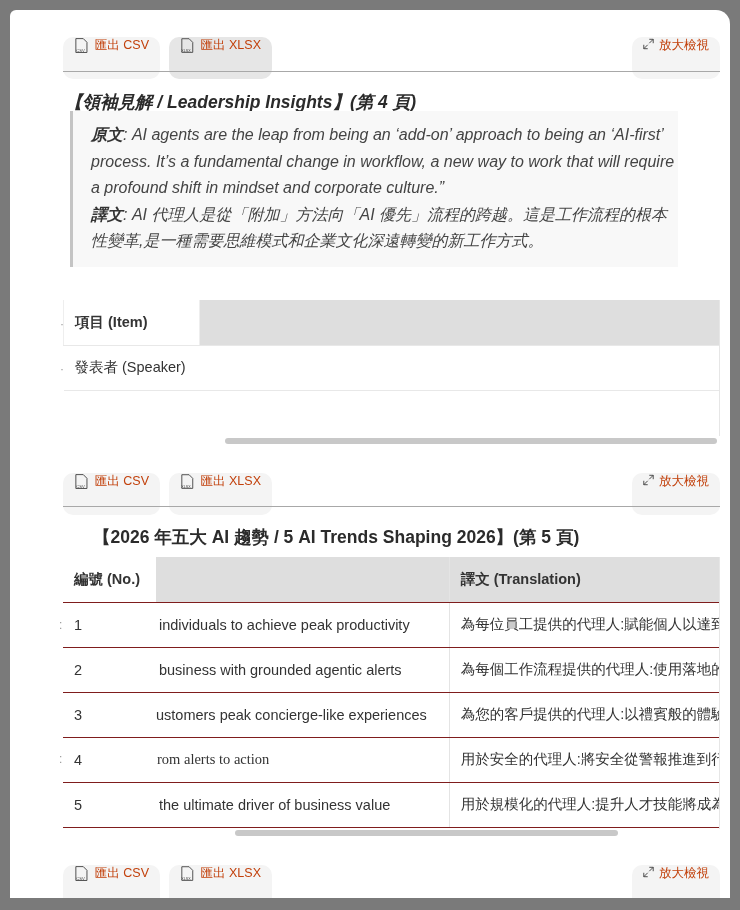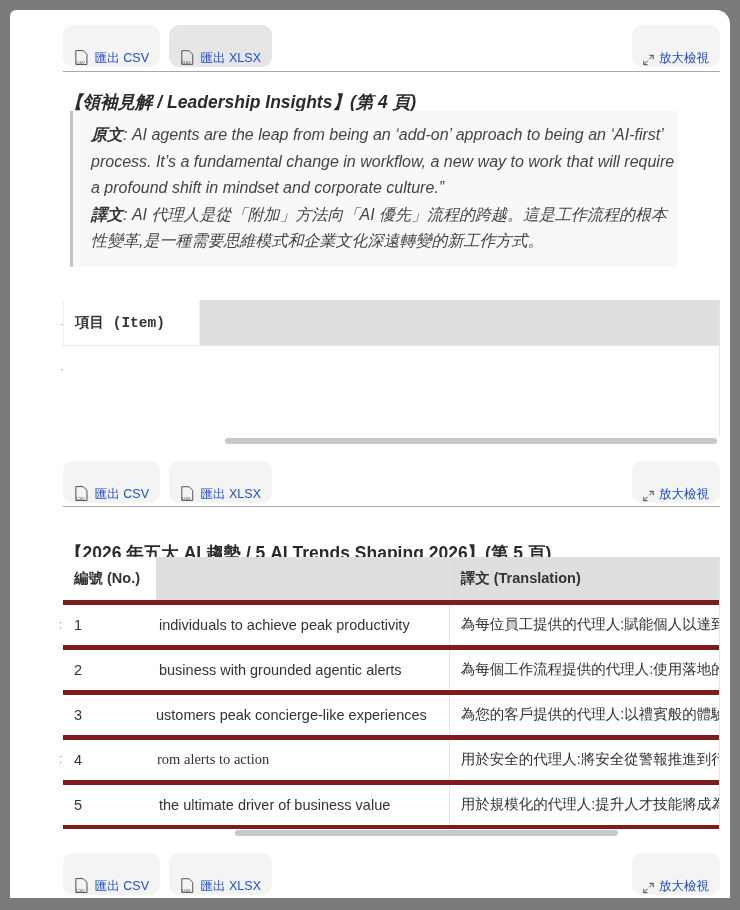--- a/index.html
+++ b/index.html
@@ -22,28 +22,28 @@
       position: absolute;
       left: 53px; top: 0;
       width: 667px;
     }
     .toolbar {
       position: absolute;
       left: 0; width: 657px; height: 42px;
     }
     .tbtn {
       position: absolute;
-      top: 4px;
+      top: 16px;
       height: 42px;
       border-radius: 10px;
       background: #f4f4f4;
-      display: flex; align-items: flex-end;
+      display: flex; align-items: flex-start;
       padding: 0 11px;
       font-size: 12.5px;
-      color: #1d4ed8;
+      color: #c2410c;
       cursor: pointer;
       white-space: nowrap;
     }
     .tbtn.active { background: #e6e6e6; }
     .tbtn .fileicon {
       width: 16px; height: 18px; margin-right: 6px; display: inline-block;
     }
     .tbtn .expandicon { width: 14px; height: 14px; margin-right: 5px; display: inline-block; }
     .divider {
       position: absolute; left: 0; width: 657px; height: 1px; background: #a8a8a8;
@@ -68,22 +68,22 @@
     .quote b { font-weight: bold; color: #333; }
     .tablewrap {
       position: absolute; left: 0; width: 657px; overflow: hidden;
       border-right: 1px solid #e6e6e6;
     }
     table { border-collapse: collapse; font-size: 14.5px; color: #333; }
     td, th { white-space: nowrap; text-align: left; padding: 0 11px; vertical-align: middle; }
     .t1 th, .t1 td { height: 45px; border-bottom: 1px solid #e8e8e8; }
     .t1 .hdr { background: #dedede; }
     .t1 .sticky { background: #fff; width: 136px; }
-    .t1 .hdr .sticky { background: #fff; font-weight: bold; border-right: 1px solid #eee; border-left:1px solid #eee;font-family:Liberation Mono, monospace; }
-    .t2 th, .t2 td { height: 45px; border-bottom: 5px solid #7f1d1d; }
+    .t1 .hdr .sticky { background: #fff; font-weight: bold; border-right: 1px solid #eee; border-left:1px solid #eee; }
+    .t2 th, .t2 td { height: 45px; border-bottom: 1px solid #7f1d1d; }
     .t2 .hdr th { background: #dedede; font-weight: bold; }
     .t2 .hdr th.sticky { background: #fff; }
     .t2 .c1 { width: 91px; }
     .t2 .c2 { width: 287px; border-right: 1px solid #e4e4e4; padding-left: 3px;}
     .t2 .c3 { width: 280px; }
     .hscroll {
       position: absolute; height: 6px; border-radius: 3px; background: #c8c8c8;
     }
     .edgemark { position: absolute; font-size: 12px; color: #999; }
   </style>
@@ -126,20 +126,24 @@
 
     <span class="edgemark" style="left:-3px;top:307px;">·</span>
     <span class="edgemark" style="left:-3px;top:352px;">·</span>
     <div class="tablewrap" style="top:290px;height:136px;">
       <table class="t1" style="width:660px;">
         <tbody>
             <tr class="hdr">
           <th class="sticky">項目 (Item)</th>
           <th style="width:524px;"></th>
         </tr>
+        <tr>
+          <td class="sticky">發表者 (Speaker)</td>
+          <td></td>
+        </tr>
       </tbody>
         </table>
     </div>
     <div class="hscroll" style="left:162px;top:428px;width:492px;"></div>
 
     <div class="toolbar" style="top:447px;">
       <div class="tbtn" style="left:0;width:97px;">
         <svg class="fileicon" viewBox="0 0 16 18">
           <path d="M2 1 H10 L14 5 V16 H2 Z" fill="none" stroke="#444" stroke-width="1"></path>
           <text x="2.5" y="16" font-size="4.5" fill="#444" font-family="Liberation Sans, sans-serif">CSV</text>
@@ -155,21 +159,21 @@
       </div>
       <div class="tbtn" style="left:569px;width:88px;">
         <svg class="expandicon" viewBox="0 0 14 14">
           <path d="M8 1 H13 V6 M13 1 L8 6 M6 13 H1 V8 M1 13 L6 8" fill="none" stroke="#444" stroke-width="1.2"></path>
         </svg>
         <span>放大檢視</span>
       </div>
     </div>
     <div class="divider" style="top:496px;"></div>
 
-    <div class="section-title" style="top:531px;">【2026 年五大 AI 趨勢 / 5 AI Trends Shaping 2026】(第 5 頁)</div>
+    <div class="section-title" style="top:515px;margin-left:28px;">【2026 年五大 AI 趨勢 / 5 AI Trends Shaping 2026】(第 5 頁)</div>
 
     <span class="edgemark" style="left:-4px;top:608px;">:</span>
     <span class="edgemark" style="left:-4px;top:742px;">:</span>
     <div class="tablewrap" style="top:547px;height:272px;">
       <table class="t2" style="width:680px;">
         <tbody>
             <tr class="hdr">
           <th class="c1 sticky">編號 (No.)</th>
           <th class="c2"></th>
           <th class="c3">譯文 (Translation)</th>

